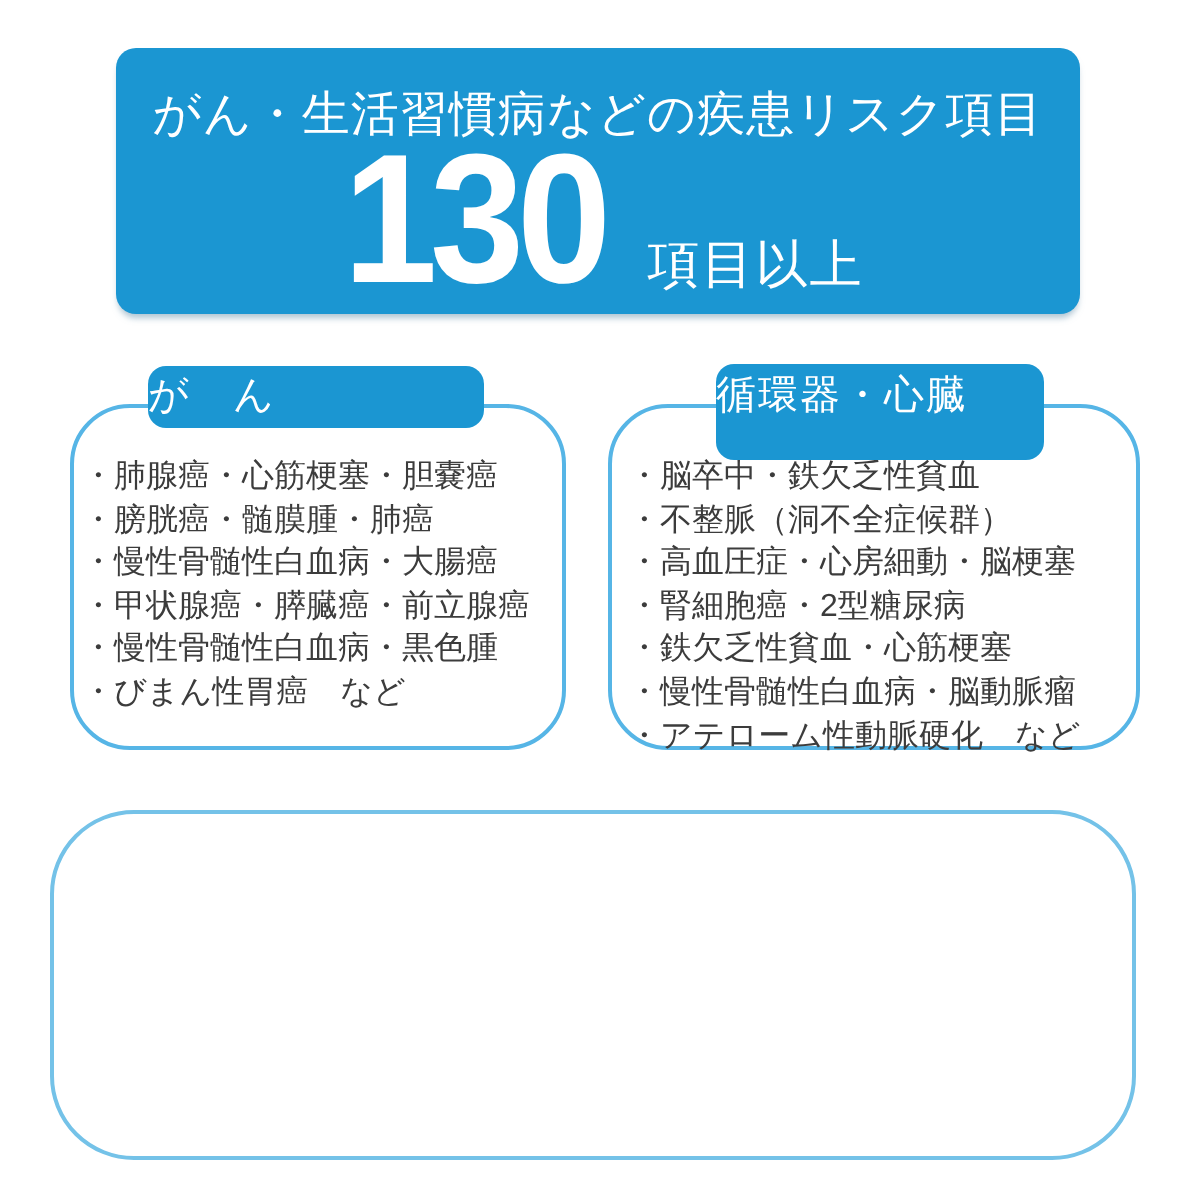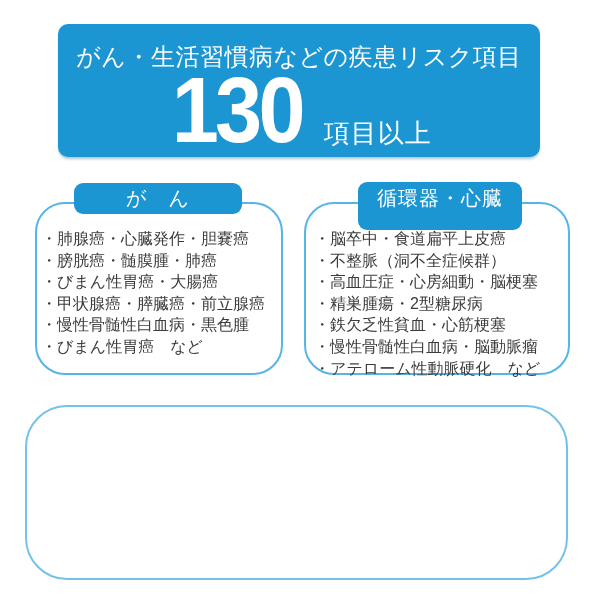--- a/index.html
+++ b/index.html
@@ -28,21 +28,21 @@
 
   
   .category{
     position:absolute;background:#fff;border:2px solid var(--border-blue,#56b5e6);
     border-radius:30px;box-sizing:border-box;
   }
   .category-left{left:35px;top:202px;width:248px;height:173px;}
   .category-right{left:304px;top:202px;width:266px;height:173px;}
   .pill{
     position:absolute;background:var(--blue,#1b96d2);border-radius:9px;color:#fff;
-    text-align:center;font-size:20px;letter-spacing:1px;white-space:nowrap;
+    font-size:20px;letter-spacing:1px;white-space:nowrap;
   }
   .pill-left{left:74px;top:183px;width:168px;height:31px;line-height:31px;}
   .pill-right{left:358px;top:182px;width:164px;height:48px;line-height:32px;}
   .list{box-sizing:border-box;}
   .list-left{padding:24px 2px 0 4px;}
   .list-right{padding:24px 2px 0 8px;}
   .list-item{
     font-size:16px;line-height:21.6px;color:var(--list-text,#3c3c3c);
     white-space:nowrap;letter-spacing:0;
   }
@@ -61,36 +61,36 @@
 
   <header class="banner">
     <div class="banner-title">がん・生活習慣病などの疾患リスク項目</div>
     <div class="banner-count-row">
       <span class="count">130</span><span class="count-suffix">項目以上</span>
     </div>
   </header>
 
   <section class="category category-left">
     <div class="list list-left">
-        <div class="list-item">・肺腺癌・心臓発作・胆嚢癌</div>
+        <div class="list-item">・肺腺癌・心筋梗塞・胆嚢癌</div>
         <div class="list-item">・膀胱癌・髄膜腫・肺癌</div>
-        <div class="list-item">・びまん性胃癌・大腸癌</div>
+        <div class="list-item">・慢性骨髄性白血病・大腸癌</div>
         <div class="list-item">・甲状腺癌・膵臓癌・前立腺癌</div>
         <div class="list-item">・慢性骨髄性白血病・黒色腫</div>
         <div class="list-item">・びまん性胃癌　など</div>
       </div>
   </section>
   <div class="pill pill-left">が　ん</div>
 
   <section class="category category-right">
     <div class="list list-right">
-        <div class="list-item">・脳卒中・食道扁平上皮癌</div>
+        <div class="list-item">・脳卒中・鉄欠乏性貧血</div>
         <div class="list-item">・不整脈（洞不全症候群）</div>
         <div class="list-item">・高血圧症・心房細動・脳梗塞</div>
-        <div class="list-item">・精巣腫瘍・2型糖尿病</div>
+        <div class="list-item">・腎細胞癌・2型糖尿病</div>
         <div class="list-item">・鉄欠乏性貧血・心筋梗塞</div>
         <div class="list-item">・慢性骨髄性白血病・脳動脈瘤</div>
         <div class="list-item">・アテローム性動脈硬化　など</div>
       </div>
   </section>
   <div class="pill pill-right">循環器・心臓</div>
 
   <section class="bottom-box">
     
     

